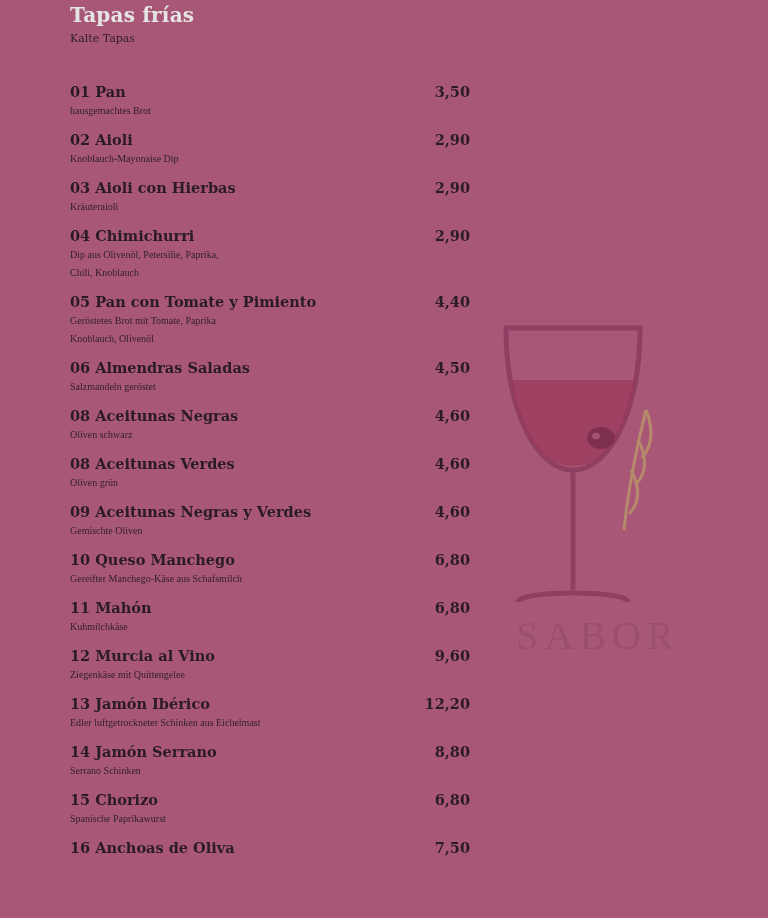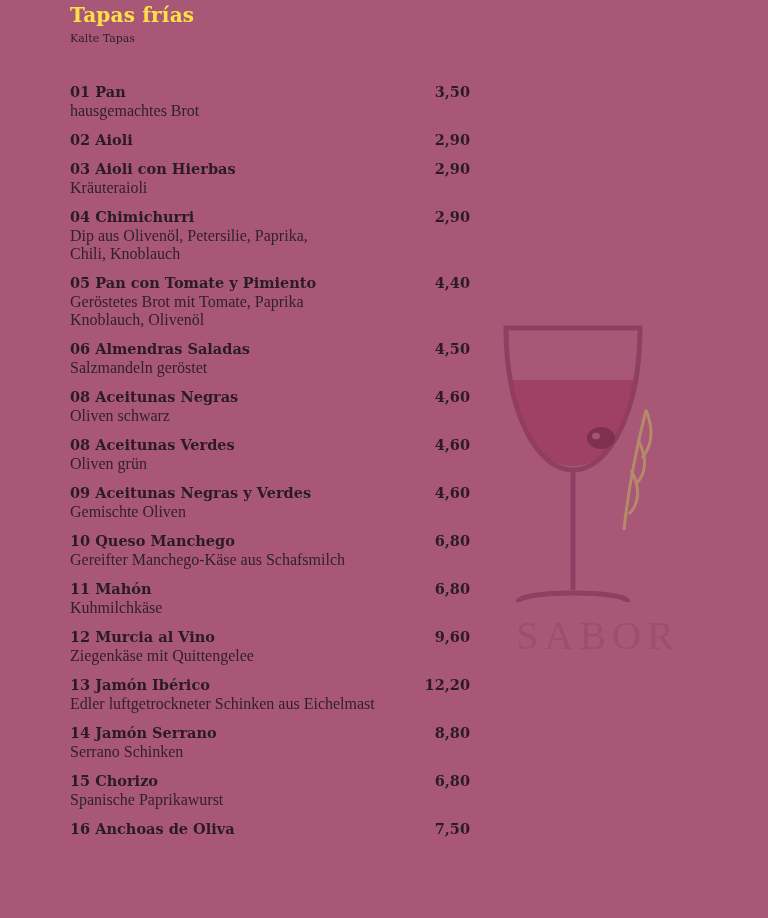--- a/index.html
+++ b/index.html
@@ -53,21 +53,21 @@
   .header {
     position: absolute;
     left: 70px;
     top: 2px;
   }
   .title-es {
     font-family: "DejaVu Serif", serif;
     font-size: 20px;
     font-weight: bold;
     letter-spacing: 0.2px;
-    color: #fde047;
+    color: #e5e5e5;
     line-height: 26px;
     margin: 0;
   }
   .title-de {
     font-family: "DejaVu Serif", serif;
     font-size: 11px;
     font-weight: normal;
     color: #32202a;
     line-height: 22px;
     margin: 0;
@@ -101,21 +101,21 @@
     font-family: "DejaVu Serif", serif;
     font-size: 14.5px;
     font-weight: bold;
     color: #2b1b22;
     line-height: 19px;
     text-align: right;
     min-width: 58px;
   }
   .item-desc {
     font-family: "Liberation Serif", serif;
-    font-size: 16px;
+    font-size: 10px;
     color: #32202a;
     line-height: 18px;
     margin-top: 1px;
     max-width: 400px;
   }
   .item-desc span {
     display: block;
   }
 </style>
 </head>
@@ -160,20 +160,23 @@
         </div>
         <div class="item-desc">
           <span>hausgemachtes Brot</span>
         </div>
       </div>
       <div class="menu-item">
         <div class="item-row">
           <div class="item-name">02 Aioli</div>
           <div class="item-price">2,90</div>
         </div>
+        <div class="item-desc">
+          <span>Knoblauch-Mayonaise Dip</span>
+        </div>
       </div>
       <div class="menu-item">
         <div class="item-row">
           <div class="item-name">03 Aioli con Hierbas</div>
           <div class="item-price">2,90</div>
         </div>
         <div class="item-desc">
           <span>Kräuteraioli</span>
         </div>
       </div>

